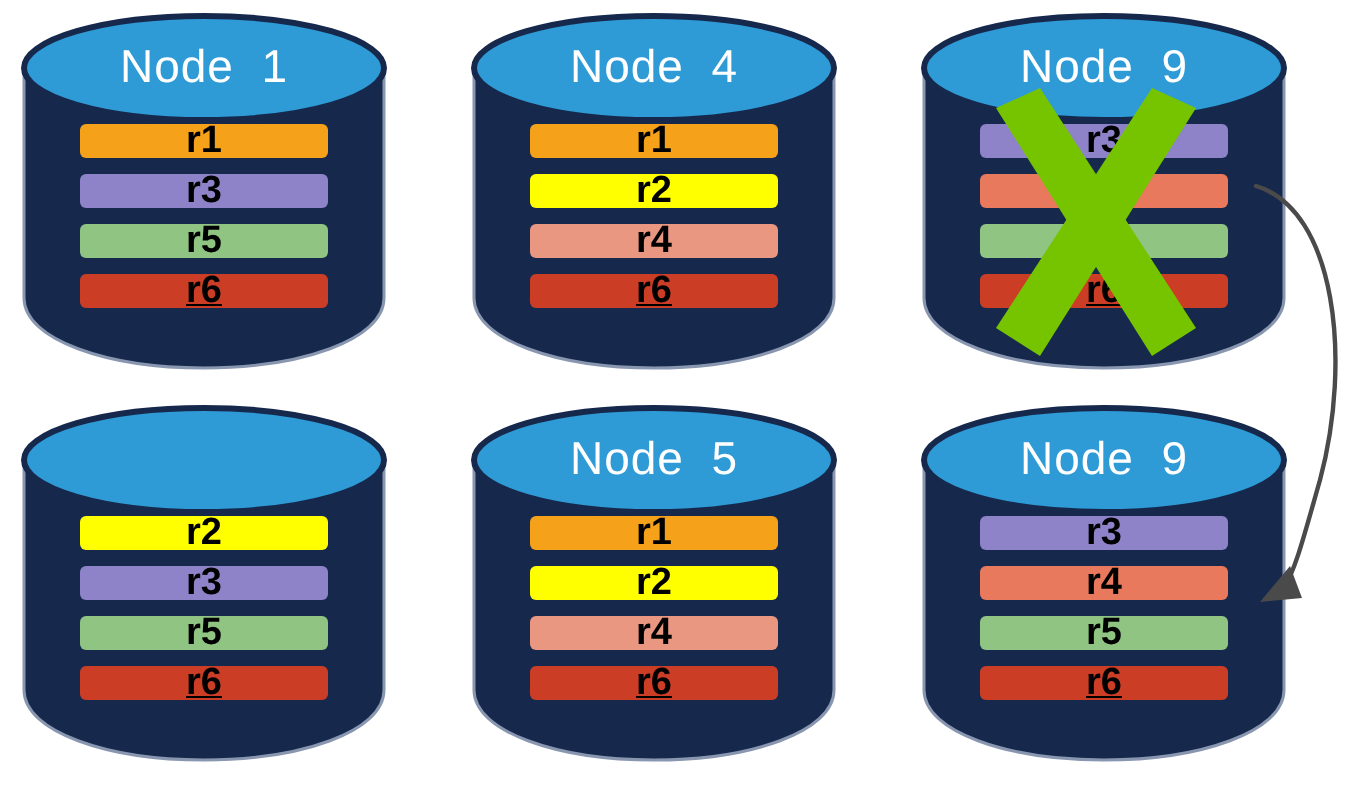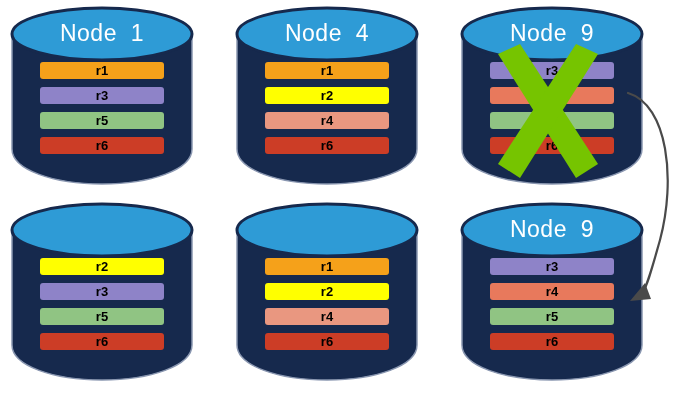--- a/index.html
+++ b/index.html
@@ -50,27 +50,27 @@
     left: 32px;
     top: 58px;
     width: 124px;
     z-index: 2;
   }
   .row {
     height: 17px;
     margin-bottom: 8px;
     border-radius: 3px;
     text-align: center;
-    font-size: 13px;
+    font-size: 19px;
     font-weight: bold;
     line-height: 17px;
     color: #000000;
     font-family: "Liberation Sans", sans-serif;
   }
-  .row:last-child { margin-bottom: 0; }
+  .row:last-child { margin-bottom: 0; text-decoration: underline; }
   .cross {
     position: absolute;
     left: 0; top: 0;
     width: 188px;
     height: 190px;
     z-index: 4;
     pointer-events: none;
   }
   #arrow-layer {
     position: absolute;
@@ -138,20 +138,21 @@
         <div class="row" style="background: rgb(142, 131, 200); color: rgb(0, 0, 0);">r3</div>
         <div class="row" style="background: rgb(144, 196, 131); color: rgb(0, 0, 0);">r5</div>
         <div class="row" style="background: rgb(204, 61, 38); color: rgb(0, 0, 0);">r6</div>
       </div>
     </div>
     <div class="node" style="left: 233px; top: 200px;">
       <svg class="node-svg" viewBox="0 0 188 190">
         <path d="M 4 30 L 4 145 C 4 166 46 180 94 180 C 142 180 184 166 184 145 L 184 30 Z" fill="#16294D" stroke="#8996B0" stroke-width="1.5"></path>
         <ellipse cx="94" cy="30" rx="90" ry="26" fill="#2E9BD6" stroke="#16294D" stroke-width="3"></ellipse>
       </svg>
+      <div class="node-label">Node  5</div>
       <div class="rows">
         <div class="row" style="background: rgb(245, 161, 26); color: rgb(0, 0, 0);">r1</div>
         <div class="row" style="background: rgb(255, 255, 0); color: rgb(0, 0, 0);">r2</div>
         <div class="row" style="background: rgb(233, 151, 128); color: rgb(0, 0, 0);">r4</div>
         <div class="row" style="background: rgb(204, 61, 38); color: rgb(0, 0, 0);">r6</div>
       </div>
     </div>
     <div class="node" style="left: 458px; top: 200px;">
       <svg class="node-svg" viewBox="0 0 188 190">
         <path d="M 4 30 L 4 145 C 4 166 46 180 94 180 C 142 180 184 166 184 145 L 184 30 Z" fill="#16294D" stroke="#8996B0" stroke-width="1.5"></path>

